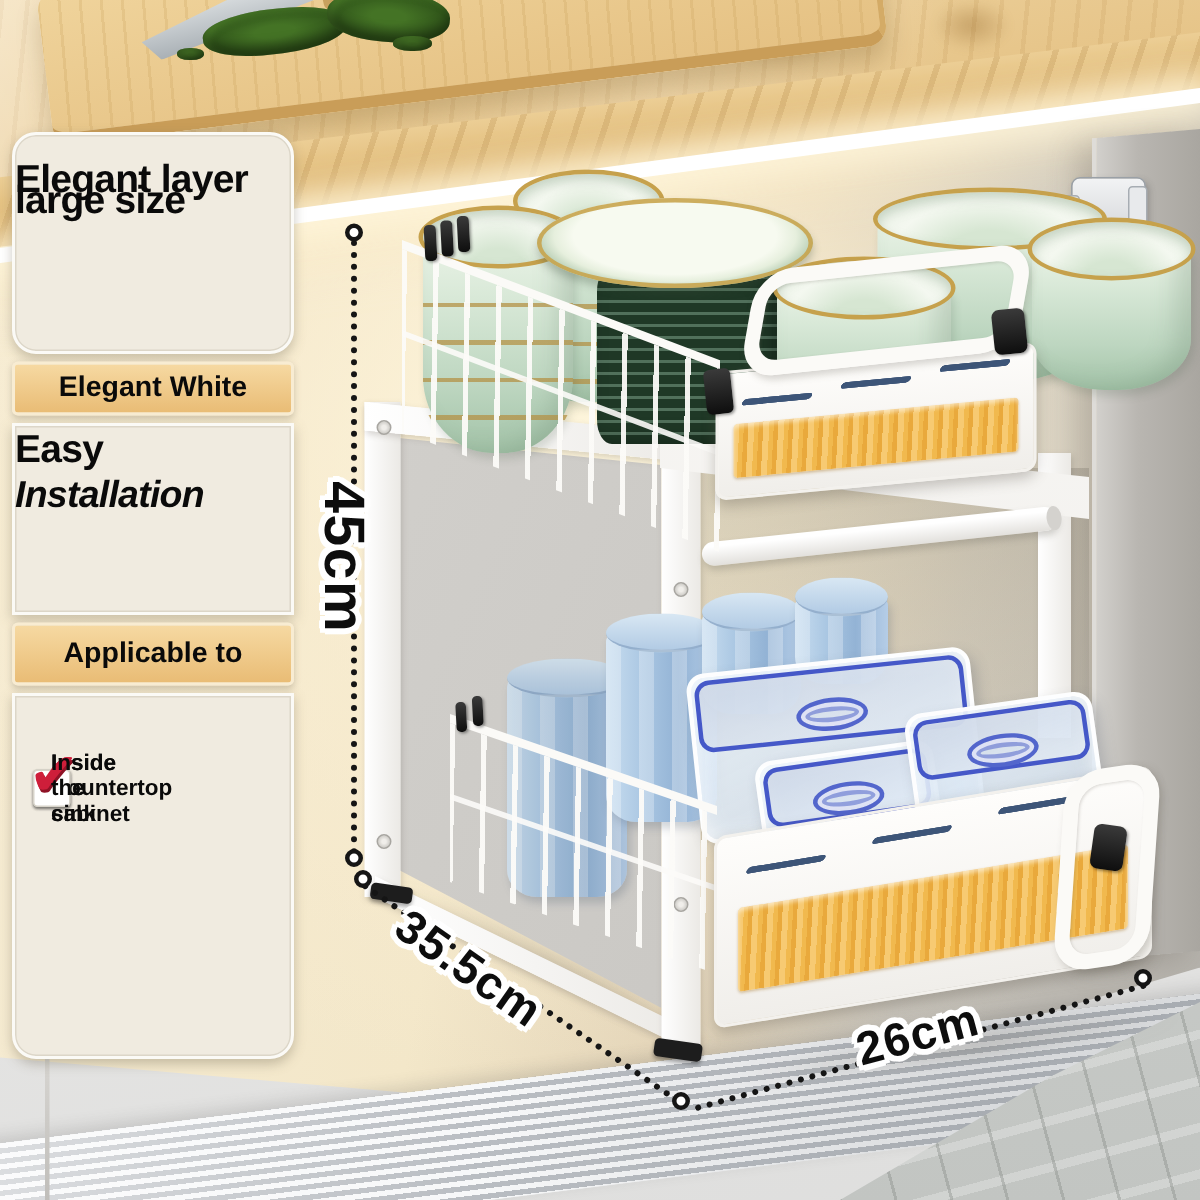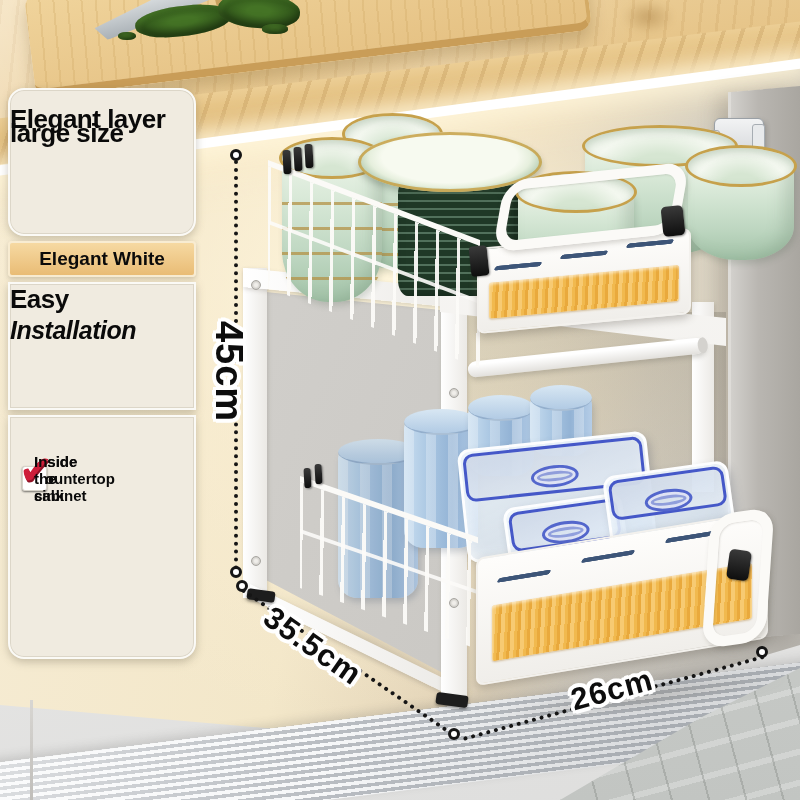--- a/index.html
+++ b/index.html
@@ -363,20 +363,23 @@
       <div class="big-line" id="hl1">Elegant layer</div>
       <div class="big-line" id="hl2">large size</div>
     </div>
     <div class="badge" id="panel-badge1">
       <span class="badge-text">Elegant White</span>
     </div>
     <div class="cream" id="panel-box2">
       <div class="big-line" id="fl1">Easy</div>
       <div class="big-line" id="fl2">Installation</div>
     </div>
+    <div class="badge" id="panel-badge2">
+      <span class="badge-text">Applicable to</span>
+    </div>
     <div class="cream" id="panel-checklist">
       <div class="check-item">
         <span class="checkbox">
           <span class="checkmark-icon">✔</span>
         </span>
         <span class="check-label">Countertop</span>
       </div>
       <div class="check-item">
         <span class="checkbox">
           <span class="checkmark-icon">✔</span>

